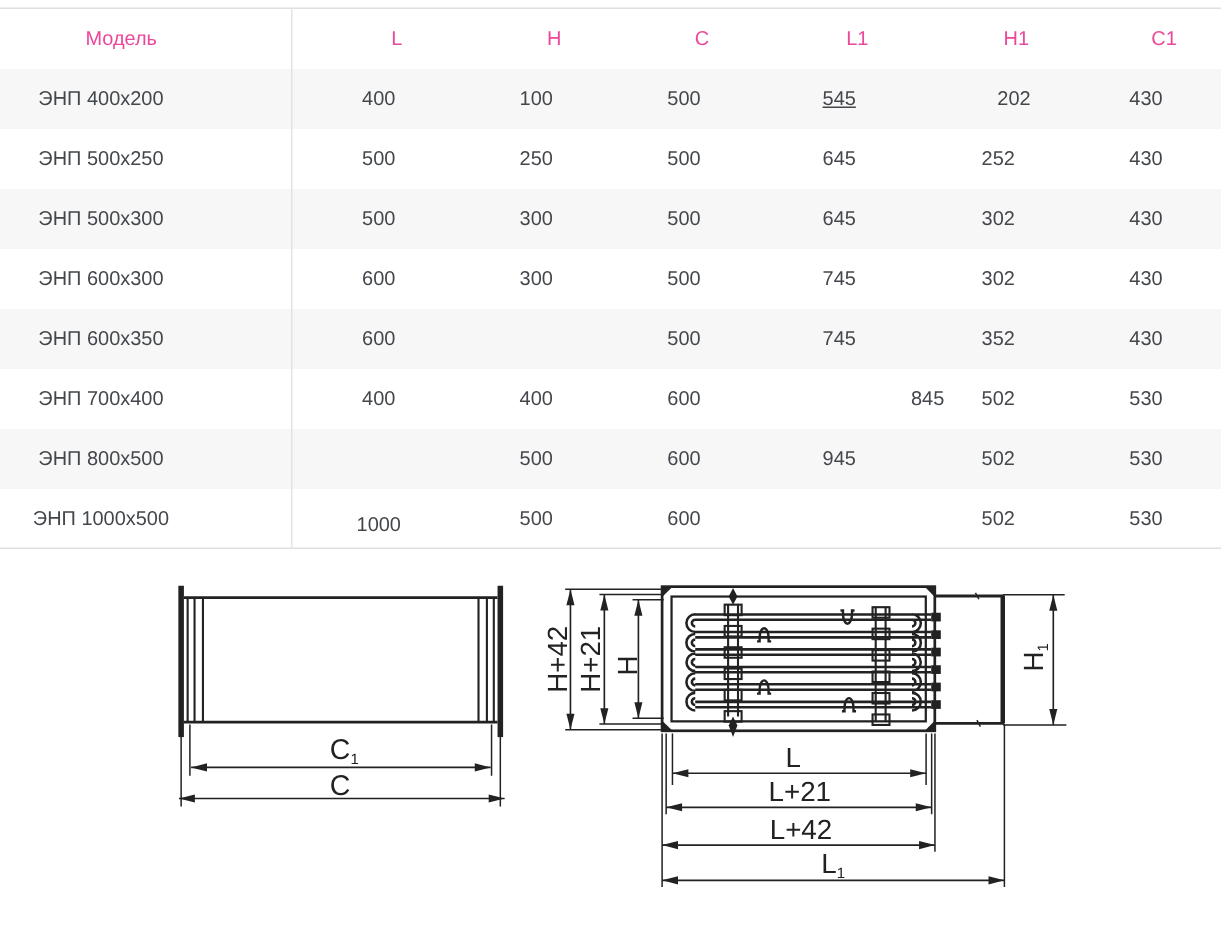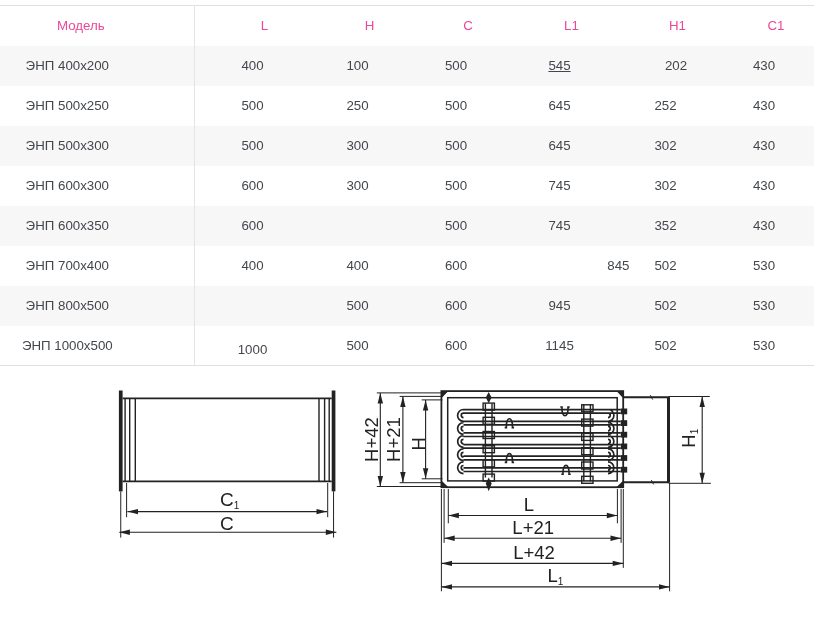--- a/index.html
+++ b/index.html
@@ -200,16 +200,15 @@
     <div class="t" style="left: 67.3px; top: 296px;">ЭНП 800х500</div>
     <div class="t" style="left: 357.5px; top: 296px;">500</div>
     <div class="t" style="left: 456px; top: 296px;">600</div>
     <div class="t" style="left: 559.5px; top: 296px;">945</div>
     <div class="t" style="left: 665.5px; top: 296px;">502</div>
     <div class="t" style="left: 764px; top: 296px;">530</div>
     <div class="t" style="left: 67.3px; top: 336px;">ЭНП 1000х500</div>
     <div class="t" style="left: 252.5px; top: 340px;">1000</div>
     <div class="t" style="left: 357.5px; top: 336px;">500</div>
     <div class="t" style="left: 456px; top: 336px;">600</div>
-    <div class="t" style="left: 559.5px; top: 336px;">1145</div>
     <div class="t" style="left: 665.5px; top: 336px;">502</div>
     <div class="t" style="left: 764px; top: 336px;">530</div>
   </div>
 
 </body></html>

